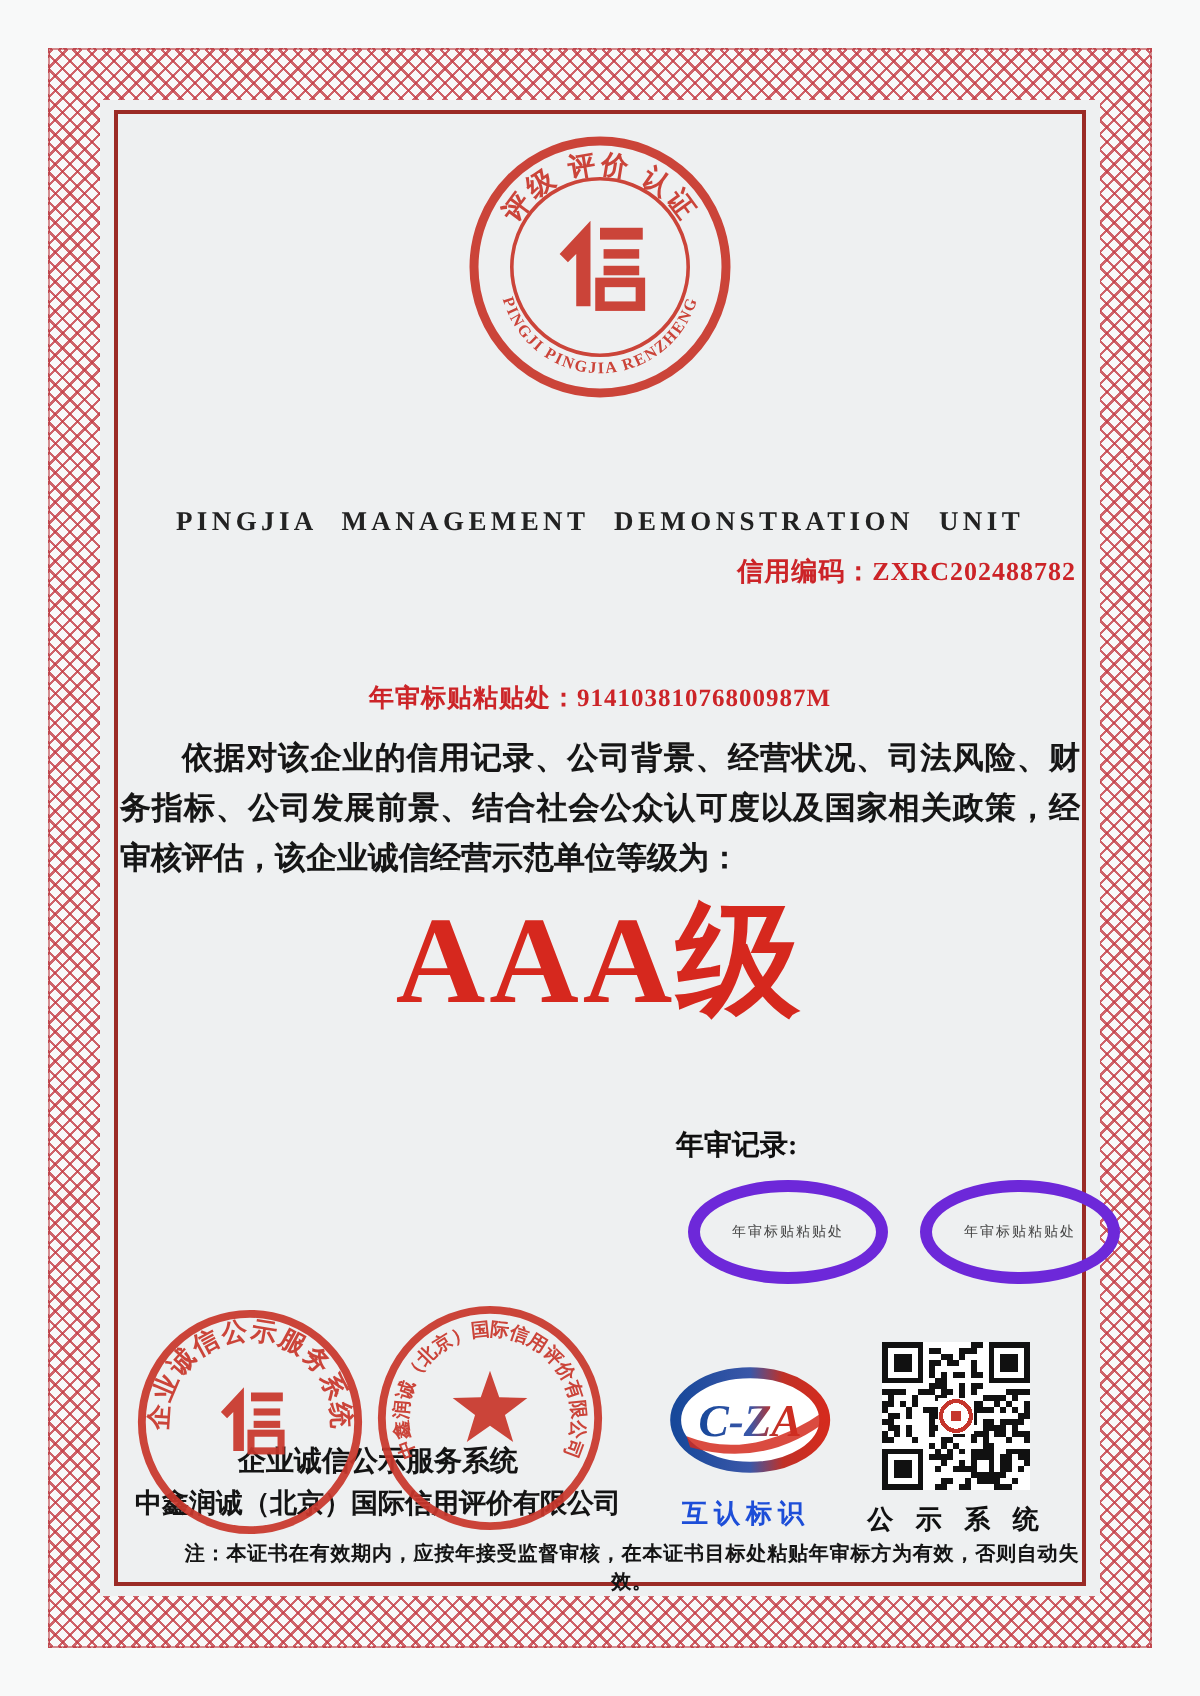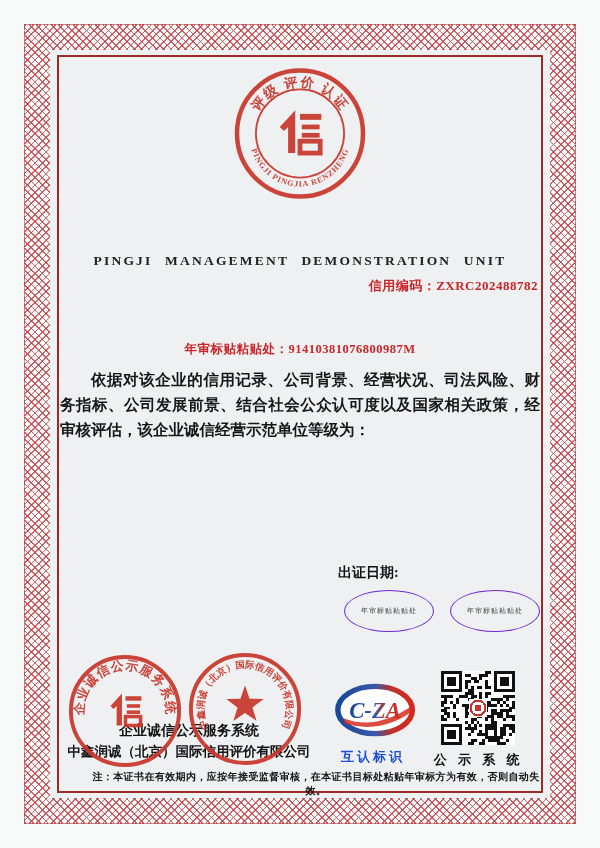--- a/index.html
+++ b/index.html
@@ -27,21 +27,21 @@
   .credit-code{ top:277px; right:62px; font-size:13px; font-weight:700; color:var(--accent-red); letter-spacing:.5px; }
   .company{ top:308px; font-size:25px; font-weight:700; letter-spacing:1px; color:#0d0d0d; }
   .uscc{ top:341px; font-size:12.5px; font-weight:700; color:var(--accent-red); letter-spacing:.5px; }
   .body-text{ top:367px; left:60px; right:60px; font-size:15.5px; font-weight:700;
     line-height:1.62; text-align:justify; text-indent:2em; color:#161616; }
   .grade{ top:438px; font-size:62px; font-weight:700; letter-spacing:2px; color:var(--deep-red); }
   .details{ top:549px; left:84px; }
   .detail-row{ font-size:14px; font-weight:700; white-space:nowrap; margin-bottom:8.5px; color:#101010; }
   .annual-label{ top:564px; left:338px; font-size:14px; font-weight:700; color:#101010; }
   .sticker-row{ top:590px; left:344px; display:flex; gap:16px; }
-  .sticker{ width:88px; height:40px; border:1px solid #6d28d9; border-radius:50%;
+  .sticker{ width:88px; height:40px; border:6px solid #6d28d9; border-radius:50%;
     display:flex; align-items:center; justify-content:center; font-size:7px; color:#444; letter-spacing:1px; }
   .issuer{ top:722px; left:58px; width:262px; text-align:center; z-index:1; }
   .issuer-l1{ font-size:14px; font-weight:700; margin-bottom:3px; white-space:nowrap; }
   .issuer-l2{ font-size:13.5px; font-weight:700; white-space:nowrap; }
   .seal{ z-index:2; opacity:.93; }
   .top-seal{ top:66px; left:50%; transform:translateX(-50%); }
   .seal-left{ top:652px; left:66px; }
   .seal-right{ top:650px; left:186px; }
   .cza{ top:680px; left:330px; }
   .cza-label{ top:748px; left:322px; width:102px; text-align:center; font-size:13px; font-weight:700; letter-spacing:3px; color:#1d4ed8; }
@@ -71,27 +71,28 @@
     </text>
     <g transform="translate(42,40) scale(0.66)" fill="#c9372c">
       <polygon points="42,14 16,42 23,49 30,42 30,86 42,86"></polygon>
       <rect x="50" y="20" width="36" height="10"></rect>
       <rect x="53" y="38" width="30" height="8"></rect>
       <rect x="53" y="52" width="30" height="8"></rect>
       <rect x="50" y="66" width="34" height="20" fill="none" stroke="#c9372c" stroke-width="8"></rect>
     </g>
   </svg>
 
-  <div class="abs center subtitle">PINGJI MANAGEMENT DEMONSTRATION UNIT</div>
+  <div class="abs center subtitle">PINGJIA MANAGEMENT DEMONSTRATION UNIT</div>
   <div class="abs credit-code">信用编码：ZXRC202488782</div>
   <div class="abs center uscc">年审标贴粘贴处：91410381076800987M</div>
   <div class="abs body-text">依据对该企业的信用记录、公司背景、经营状况、司法风险、财务指标、公司发展前景、结合社会公众认可度以及国家相关政策，经审核评估，该企业诚信经营示范单位等级为：</div>
-
-
-  <div class="abs annual-label">出证日期:</div>
+  <div class="abs center grade">AAA级</div>
+
+
+  <div class="abs annual-label">年审记录:</div>
   <div class="abs sticker-row">
     <div class="sticker">年审标贴粘贴处</div>
     <div class="sticker">年审标贴粘贴处</div>
   </div>
 
   <div class="abs issuer">
     <div class="issuer-l1">企业诚信公示服务系统</div>
     <div class="issuer-l2">中鑫润诚（北京）国际信用评价有限公司</div>
   </div>
 

